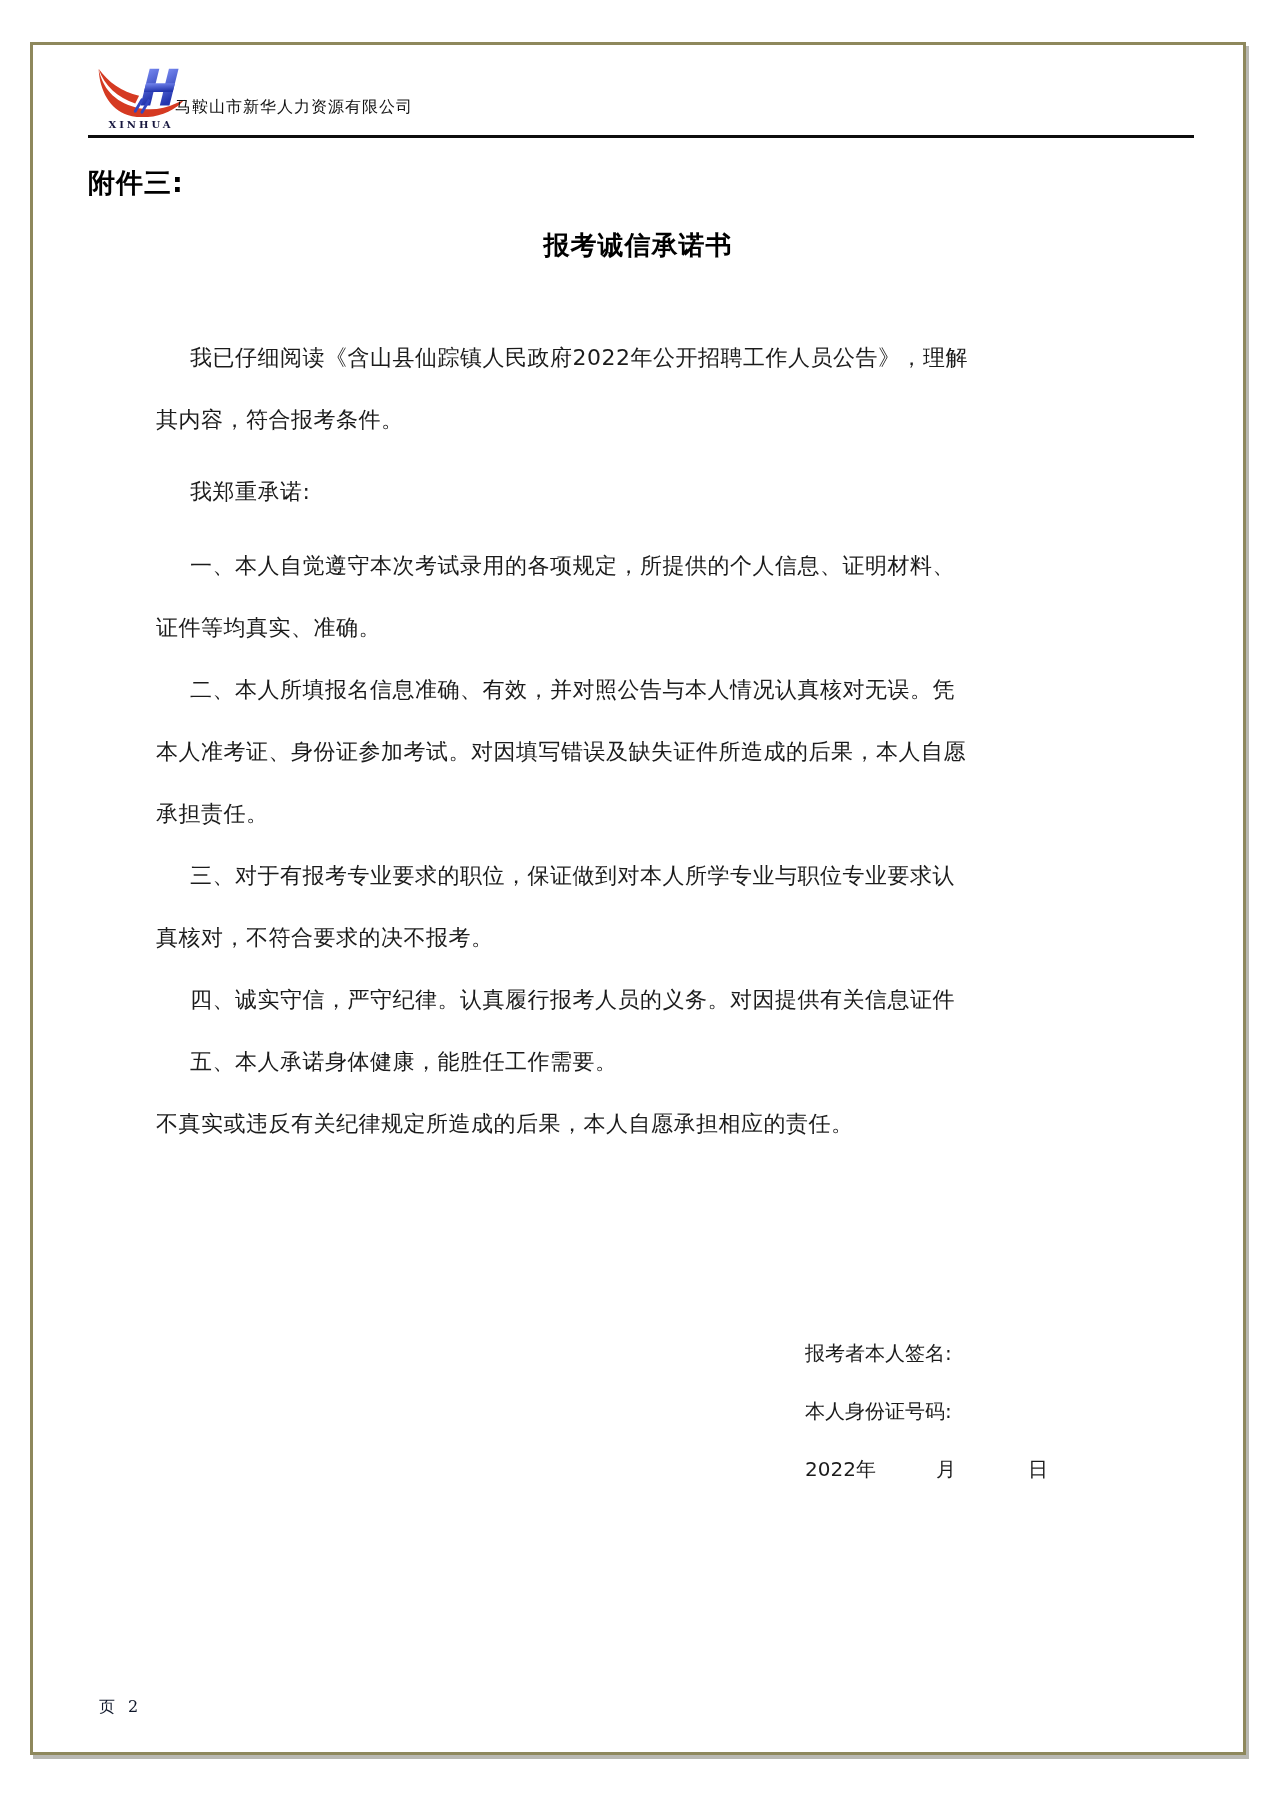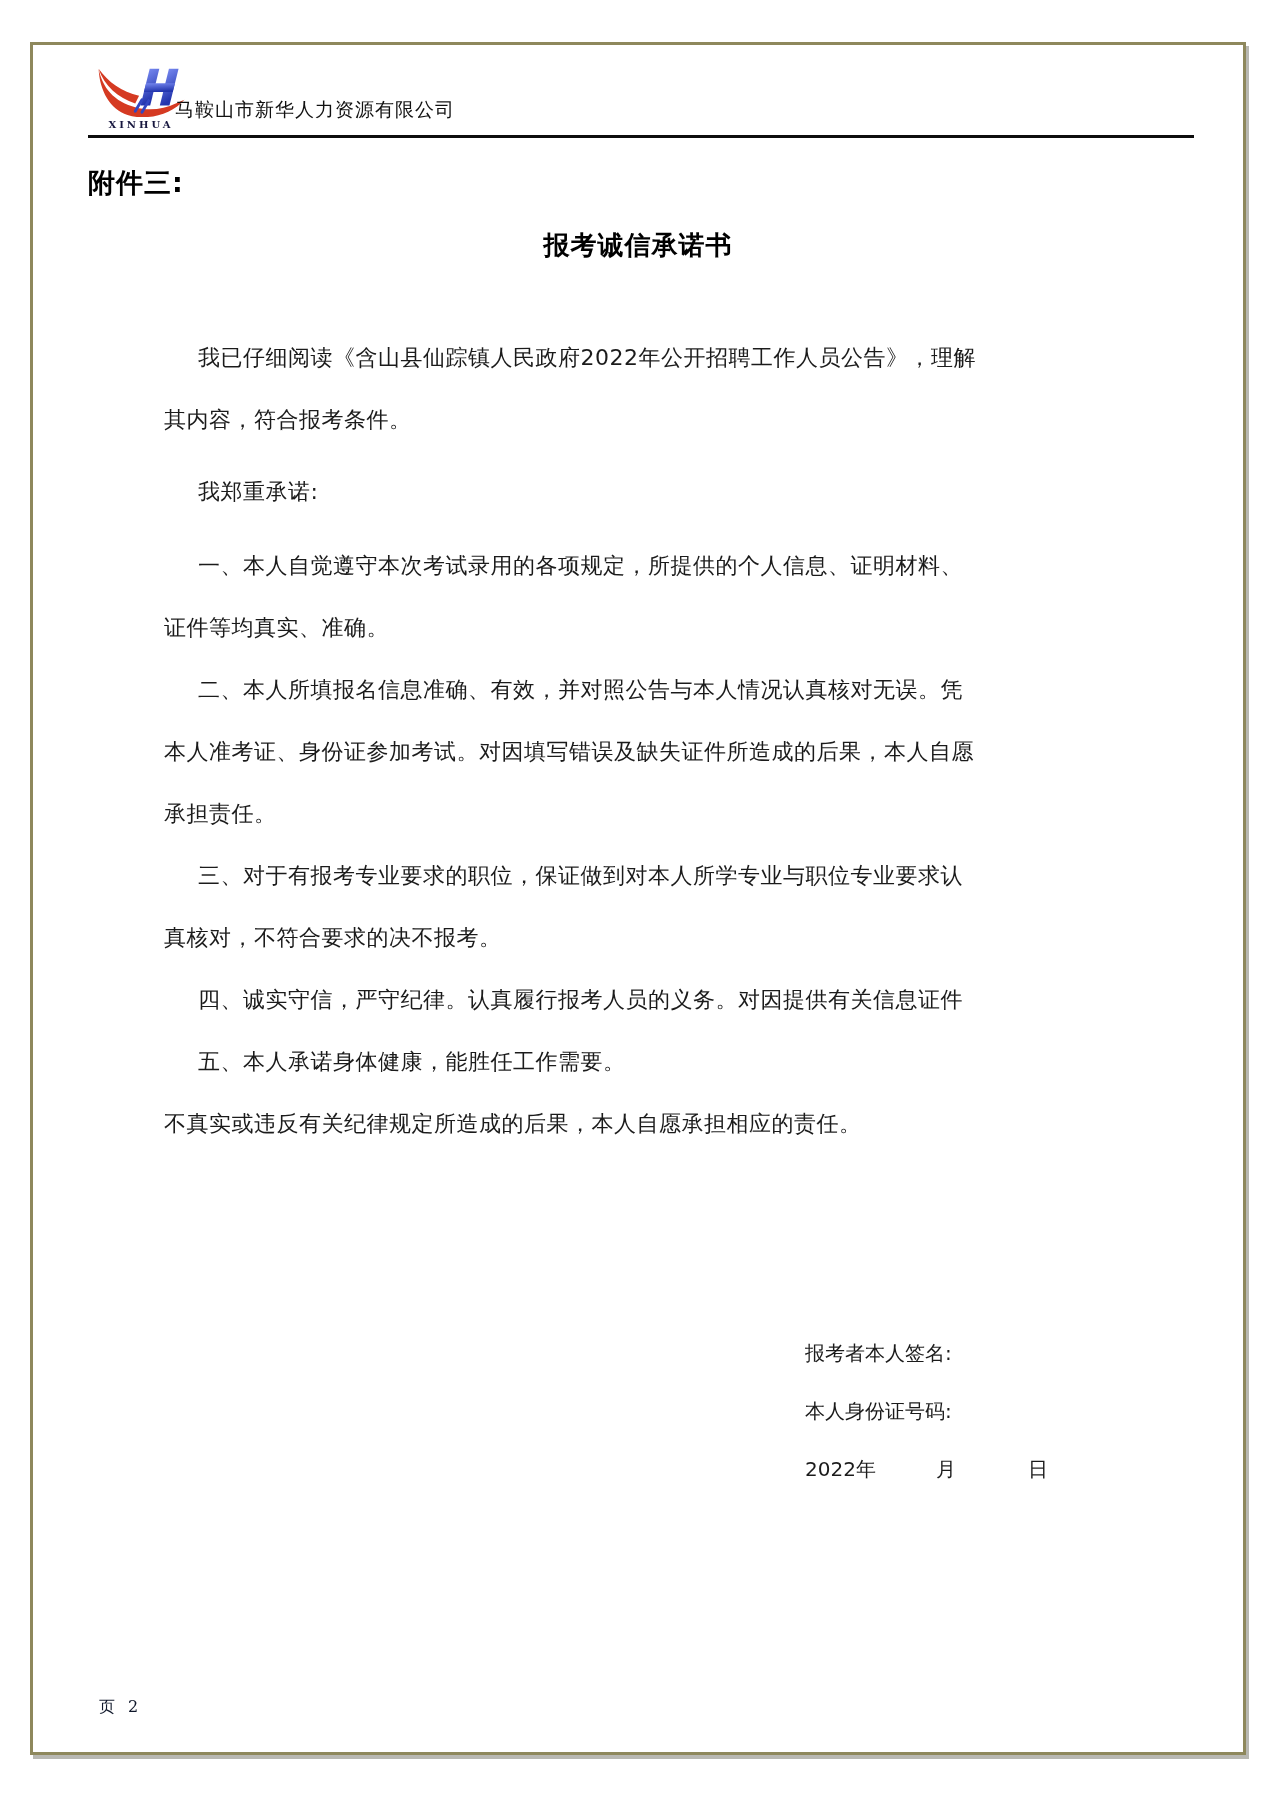--- a/index.html
+++ b/index.html
@@ -13,37 +13,37 @@
     border:3px solid #8e885c; background:#ffffff;
     box-shadow:3px 4px 0 rgba(125,125,115,0.55);
   }
   
   .logo { position:absolute; left:56px; top:20px; width:104px; text-align:center; }
   .logo-caption {
     display:block; font-family:"DejaVu Serif","Liberation Serif",serif;
     font-size:10px; font-weight:bold; letter-spacing:3px; color:#17173f; margin-top:-2px;
   }
   .company-name {
-    position:absolute; left:142px; top:52px; font-size:19px; color:#111111;
+    position:absolute; left:142px; top:52px; font-size:16px; color:#111111;
     letter-spacing:1px; white-space:nowrap;
   }
   .header-rule {
     position:absolute; left:55px; right:49px; top:90px; height:3px; background:#0d0d0d;
   }
   
   .attachment-label {
     position:absolute; left:55px; top:120px; font-size:27px; font-weight:bold;
     color:#000000; letter-spacing:1px;
   }
   .doc-title {
     position:absolute; left:0; right:0; top:183px; text-align:center;
     font-size:26px; font-weight:bold; color:#000000; letter-spacing:1px;
   }
   
-  .doc-body { position:absolute; left:131px; top:282px; width:960px; }
+  .doc-body { position:absolute; left:123px; top:282px; width:960px; }
   .line {
     height:62px; line-height:62px; font-size:22px; color:#1b1b1b;
     white-space:nowrap; letter-spacing:0.5px;
   }
   .indent { padding-left:34px; }
   .pgap-a { margin-top:10px; }
   .pgap-b { margin-top:12px; }
   
   .signature { position:absolute; left:772px; top:1279px; }
   .signature .sig-line {

